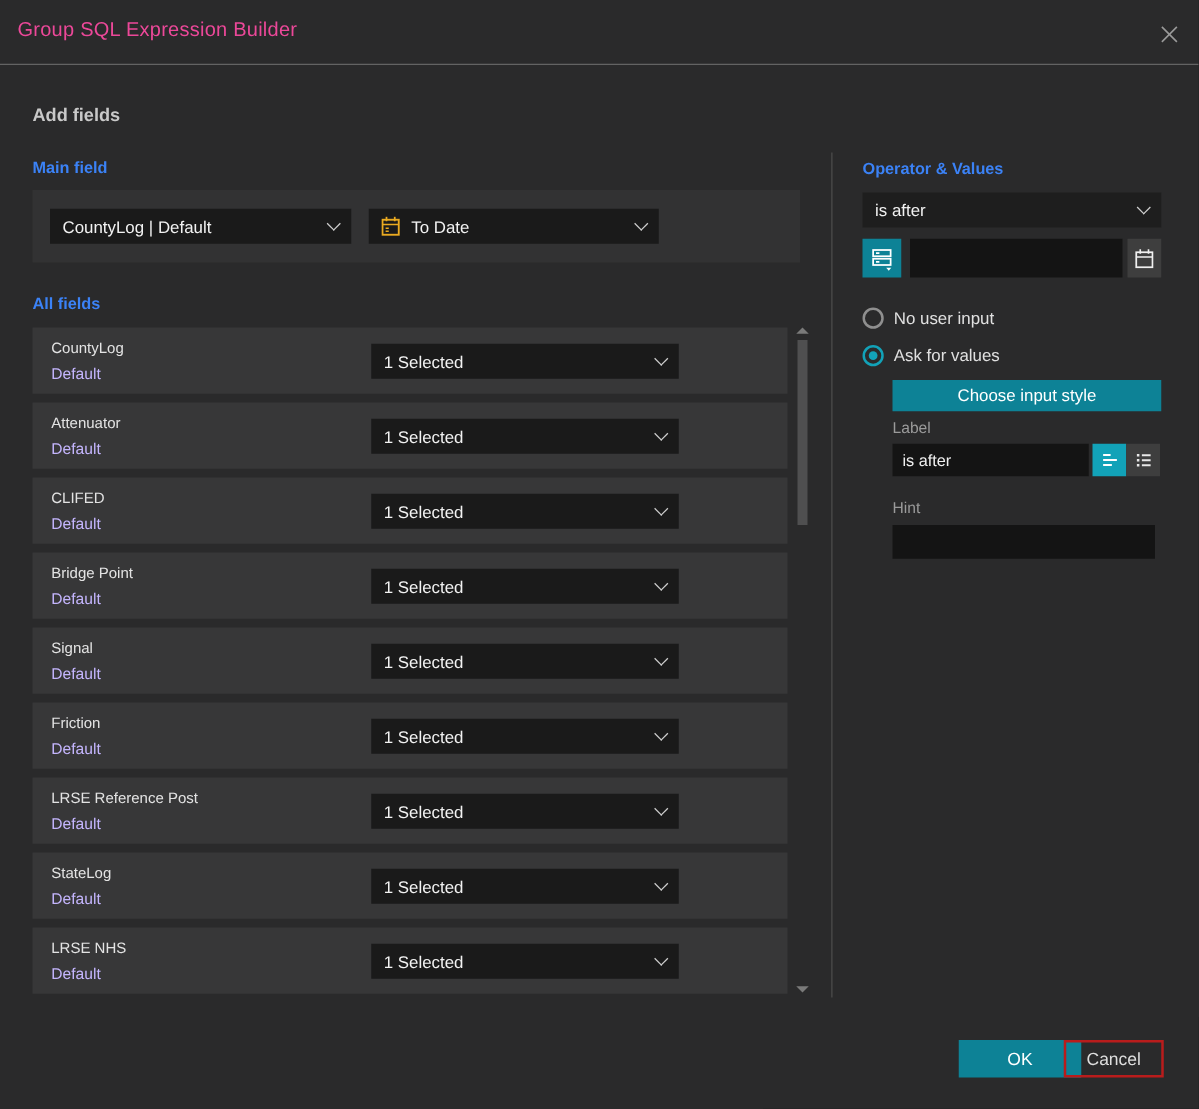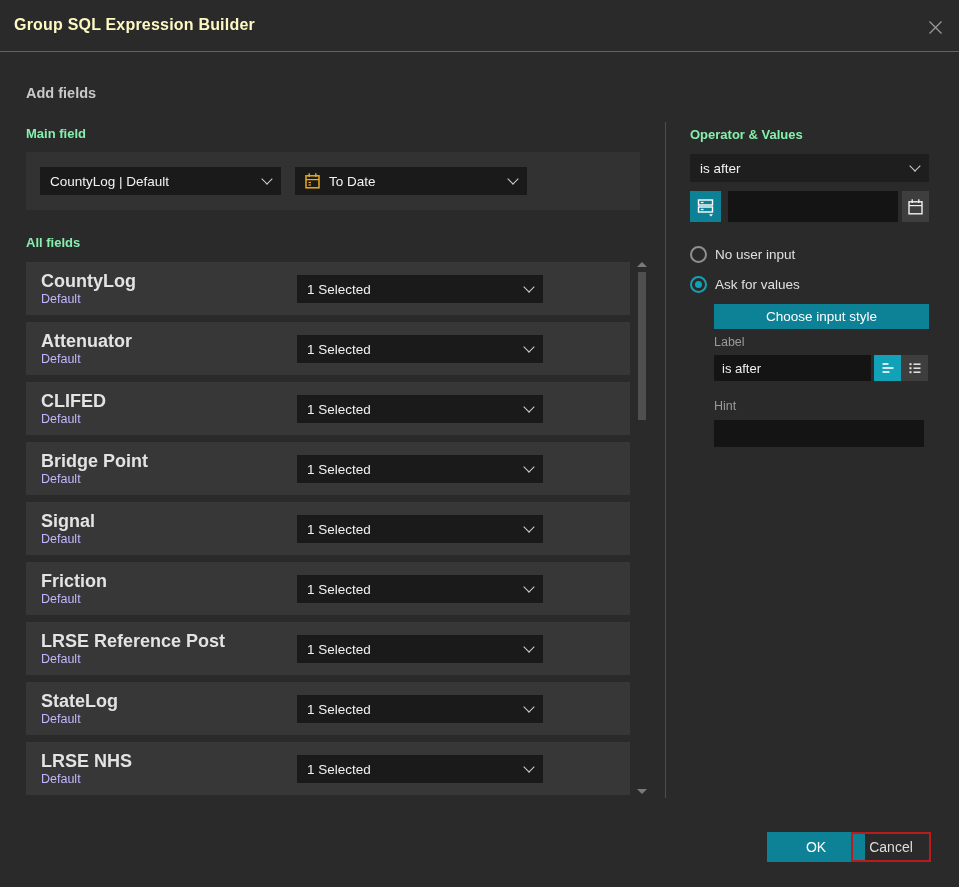--- a/index.html
+++ b/index.html
@@ -2,37 +2,37 @@
 <html><head>
 <meta charset="utf-8">
 <style>
   html,body{margin:0;padding:0;background:#242425;}
   .dialog{
     position:relative;width:959px;height:887px;background:#2a2a2b;
     font-family:"Liberation Sans", sans-serif;color:#e6e6e6;overflow:hidden;
   }
   
   .hdr{position:absolute;left:0;top:0;width:100%;height:52px;border-bottom:1px solid #636363;box-sizing:border-box;}
-  .hdr-title{position:absolute;left:14px;top:16px;font-size:16px;font-weight:700;color:#fef9c3;letter-spacing:.2px;}
+  .hdr-title{position:absolute;left:14px;top:16px;font-size:16px;font-weight:400;color:#ec4899;letter-spacing:.2px;}
   .close-btn{position:absolute;right:12px;top:15px;width:24px;height:24px;display:flex;align-items:center;justify-content:center;cursor:pointer;}
   
   .h-add{position:absolute;left:26px;top:85px;font-size:14.5px;font-weight:700;color:#c9c9c9;}
-  .h-sub{position:absolute;font-size:13px;font-weight:700;color:#86efac;}
+  .h-sub{position:absolute;font-size:13px;font-weight:700;color:#3b82f6;}
   
   .main-panel{position:absolute;left:26px;top:152px;width:614px;height:58px;background:#323233;}
   .dd{
     position:absolute;height:28px;background:#1a1a1a;display:flex;align-items:center;
     padding:0 10px;box-sizing:border-box;font-size:13.5px;color:#f2f2f2;cursor:pointer;
   }
   .dd .chev{margin-left:auto;}
   .chev{width:7px;height:7px;border-right:1.6px solid #cfcfcf;border-bottom:1.6px solid #cfcfcf;transform:rotate(45deg);display:inline-block;margin-top:-4px;flex:none;}
   
   .list{position:absolute;left:26px;top:262px;width:604px;}
   .card{position:relative;width:604px;height:53px;background:#373738;margin-bottom:7px;}
-  .f-name{position:absolute;left:15px;top:9px;font-size:18px;color:#e3e3e3;font-weight:bold;}
+  .f-name{position:absolute;left:15px;top:9px;font-size:12px;color:#e3e3e3;}
   .f-sub{position:absolute;left:15px;top:30px;font-size:12.5px;color:#c4b5fd;}
   .card .dd{left:271px;top:13px;width:246px;}
   
   .sb-arrow{position:absolute;left:637px;width:0;height:0;border-left:5px solid transparent;border-right:5px solid transparent;cursor:pointer;}
   .sb-up{top:262px;border-bottom:5px solid #7a7a7a;}
   .sb-down{top:789px;border-top:5px solid #7a7a7a;}
   .sb-thumb{position:absolute;left:638px;top:272px;width:8px;height:148px;background:#4f4f50;cursor:pointer;}
   
   .vdiv{position:absolute;left:665px;top:122px;width:1px;height:676px;background:#4c4c4c;}
   

